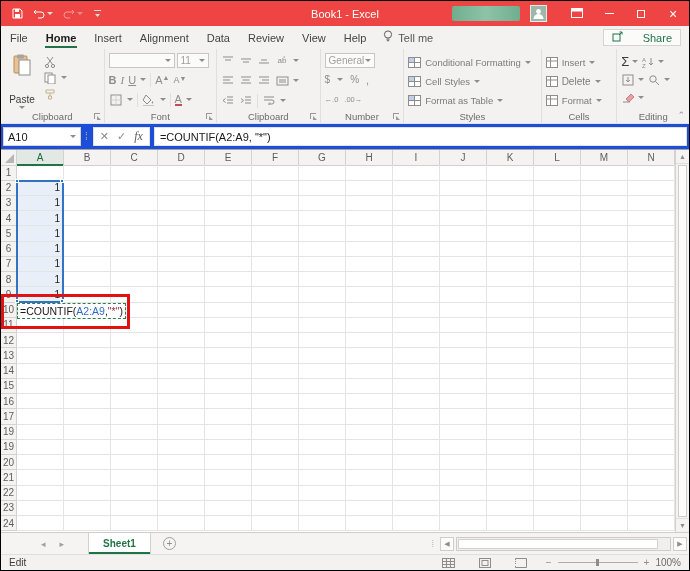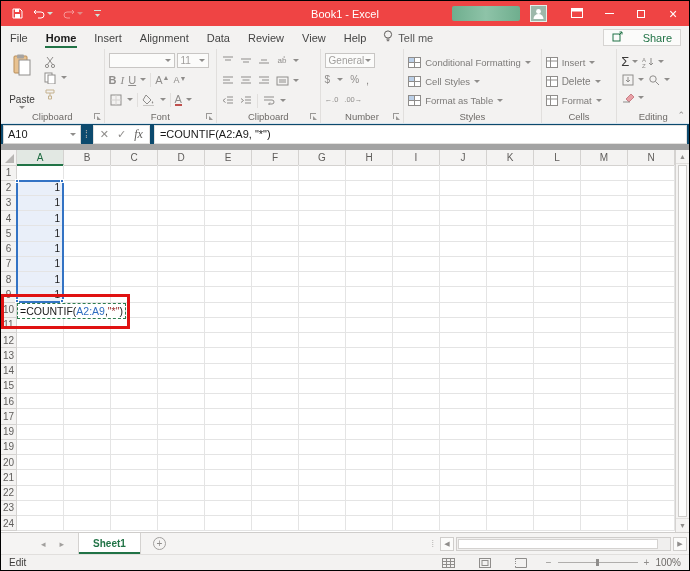--- a/index.html
+++ b/index.html
@@ -51,21 +51,21 @@
   .fmt-letter { font-size:11px; color:#8f8d8b; }
   .fmt-letter.b { font-weight:bold; }
   .fmt-letter.i { font-style:italic; font-family:"Liberation Serif",serif; }
   .fmt-letter.u { text-decoration:underline; }
   .vdiv { width:1px; height:14px; background:#e1dfdd; }
   .sigma { font-size:13px; color:#3b3a39; }
   .style-item { display:flex; align-items:center; gap:4px; height:16px; color:#7d7b79;text-align:center; }
   .collapse { position:absolute; right:4px; bottom:3px; color:#8f8d8b; font-size:9px; }
 
   
-  .fbar { height:26px; background:#0c4a6e; border-bottom:6px solid #a3a3a3; display:flex; align-items:center; padding:3px 2px; gap:4px; flex:0 0 auto; }
+  .fbar { height:26px; background:#1d4ed8; border-bottom:1px solid #a3a3a3; display:flex; align-items:center; padding:3px 2px; gap:4px; flex:0 0 auto; }
   .namebox { width:78px; height:19px; background:#fff; border:1px solid #d8d6d4; display:flex; align-items:center; font-size:11px; color:#1a1a1a; padding:0 4px; }
   .namebox .caret { margin-left:auto; }
   .fdots { color:#b0aeac; font-size:10px; letter-spacing:1px; }
   .fbtns { display:flex; align-items:center; gap:8px; padding:0 6px; height:19px; background:#fff; border:1px solid #e4e2e0;}
   .fbtn { color:#8f8d8b; font-size:11px; }
   .fx { font-style:italic; font-family:"Liberation Serif",serif; color:#5f5d5b; font-size:12px; }
   .finput { flex:1; height:19px; background:#fff; border:1px solid #e4e2e0; font-size:11px; color:#1a1a1a; display:flex; align-items:center; padding:0 5px; }
 
   
   .sheetwrap { position:relative; height:382px; flex:0 0 auto; display:flex; }
@@ -91,21 +91,21 @@
 
   .vscroll { width:14px; height:382px; background:#f4f3f2; border-left:1px solid #d4d2d0; display:flex; flex-direction:column; }
   .varrow { height:14px; display:flex; align-items:center; justify-content:center; color:#8f8d8b; font-size:7px; border-bottom:1px solid #e1dfdd;}
   .vthumb { flex:1; background:#fdfdfd; border:1px solid #cfcdcb; margin:1px 2px; }
   .varrow.bottom { border-top:1px solid #e1dfdd; border-bottom:none; }
 
   
   .sheetbar { height:22px; background:#f5f4f3; border-top:1px solid #cfcdcb; display:flex; align-items:stretch; font-size:10px; flex:0 0 auto; }
   .navarrows { display:flex; align-items:center; gap:14px; padding:0 14px 0 40px; color:#a19f9d; font-size:9px; }
   .stab { background:#fff; border-left:1px solid #d4d2d0; border-right:1px solid #d4d2d0; display:flex; align-items:center;
-          padding:0 14px; color:#217346; font-weight:bold; position:relative; }
+          padding:0 14px; color:#217346; font-weight:bold; position:relative;margin-left:10px; }
   .stab::after { content:""; position:absolute; left:0; right:0; bottom:0; height:2px; background:#217346; }
   .addsheet { display:flex; align-items:center; padding:0 12px; }
   .addsheet .circ { width:13px; height:13px; border:1px solid #a19f9d; border-radius:50%; color:#8f8d8b;
                     display:flex; align-items:center; justify-content:center; font-size:10px; line-height:1; }
   .hscroll { margin-left:auto; display:flex; align-items:center; gap:2px; padding-right:2px; }
   .hdots { color:#b0aeac; font-size:9px; margin-right:4px; }
   .harrow { width:14px; height:14px; background:#fbfbfa; border:1px solid #cfcdcb; display:flex; align-items:center; justify-content:center; color:#8f8d8b; font-size:7px; }
   .htrack { width:215px; height:14px; border:1px solid #cfcdcb; background:#f0efee; position:relative; }
   .hthumb { position:absolute; left:1px; top:1px; bottom:1px; width:200px; background:#fff; border:1px solid #d4d2d0; }
 

